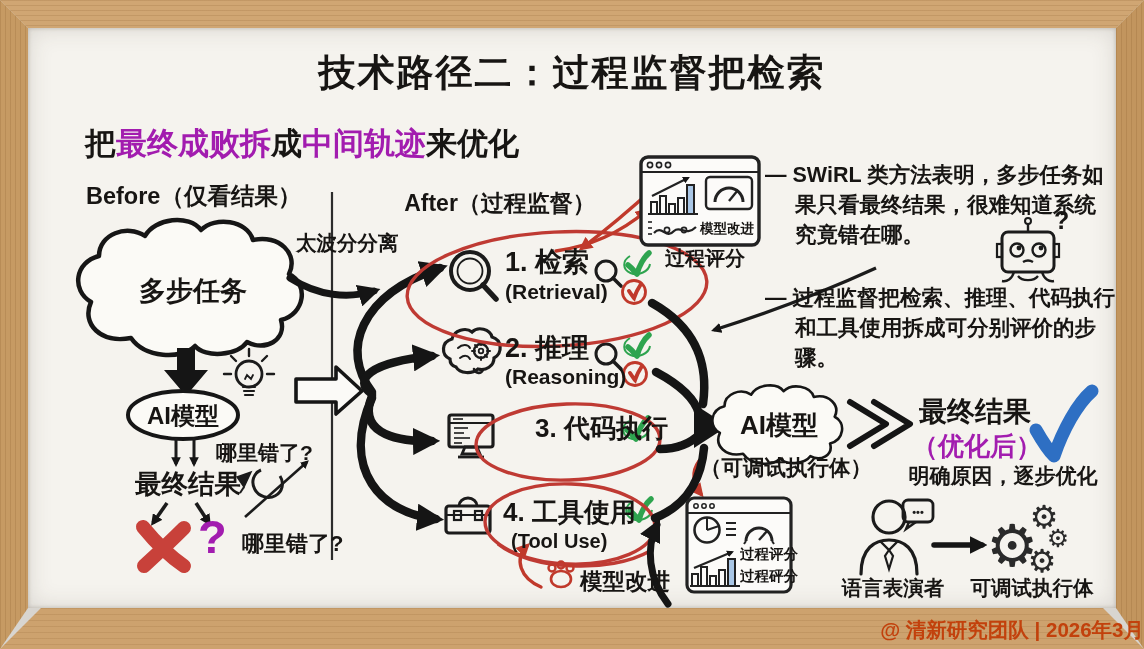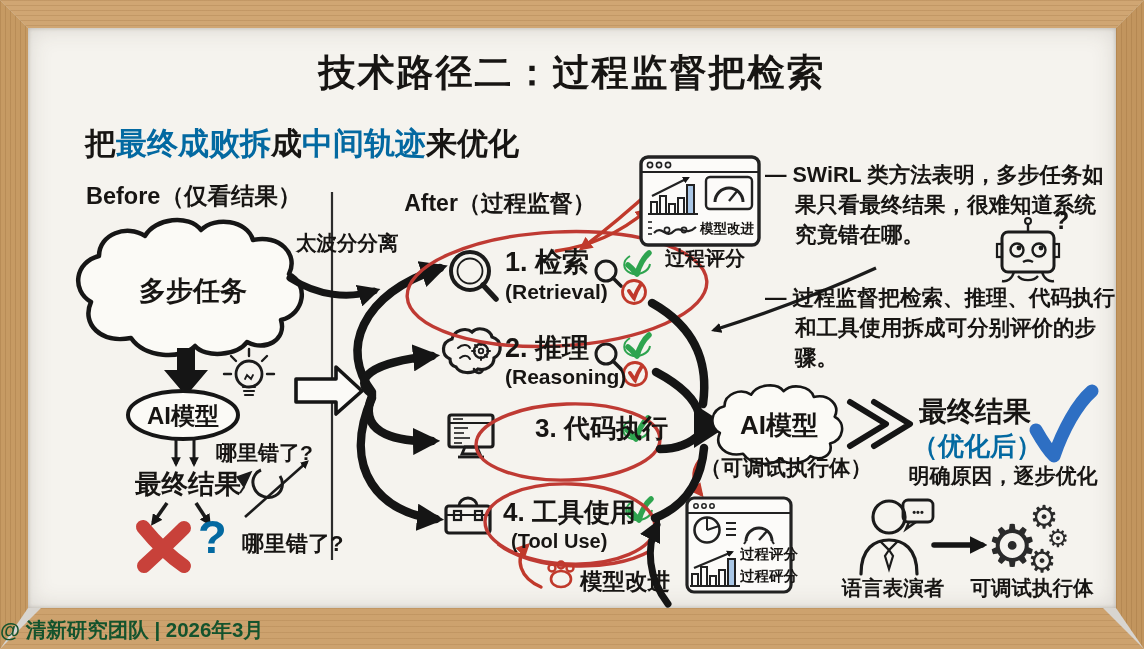--- a/index.html
+++ b/index.html
@@ -7,23 +7,23 @@
   
   .wood{position:absolute;z-index:5;}
   .wood-top{left:0;top:0;width:1144px;height:28px;background:#d0a673 repeating-linear-gradient(180deg,rgba(122,78,31,.16) 0 1px,rgba(0,0,0,0) 1px 5px);clip-path:polygon(0 0,100% 0,calc(100% - 28px) 100%,28px 100%);}
   .wood-bottom{left:0;bottom:0;width:1144px;height:41px;background:#cda26e repeating-linear-gradient(180deg,rgba(122,78,31,.14) 0 1px,rgba(0,0,0,0) 1px 6px);clip-path:polygon(41px 0,calc(100% - 41px) 0,100% 100%,0 100%);}
   .wood-left{left:0;top:0;width:28px;height:649px;background:#c69a63 repeating-linear-gradient(90deg,rgba(122,78,31,.18) 0 1px,rgba(0,0,0,0) 1px 5px);clip-path:polygon(0 0,100% 28px,100% calc(100% - 41px),0 100%);}
   .wood-right{right:0;top:0;width:28px;height:649px;background:#c2955e repeating-linear-gradient(90deg,rgba(122,78,31,.18) 0 1px,rgba(0,0,0,0) 1px 5px);clip-path:polygon(100% 0,0 28px,0 calc(100% - 41px),100% 100%);}
   .board{position:absolute;left:28px;top:28px;right:28px;bottom:41px;background:#f5f3ee;box-shadow:inset 0 0 24px rgba(70,58,44,.16),inset 0 0 4px rgba(70,58,44,.28);z-index:1;}
   svg.draw{position:absolute;left:0;top:0;z-index:2;}
   .t{position:absolute;z-index:3;color:#171513;white-space:nowrap;line-height:1.15;}
   .ctr{text-align:center;}
-  .blu{color:#0369a1;}
+  .blu{color:#a21caf;}
   .para{white-space:normal;line-height:1.40;padding-left:30px;text-indent:-30px;}
-  .footer{position:absolute;left:0;right:0;top:616px;text-align:left;z-index:6;color:#14532d;font-size:20.5px;font-weight:800;}
+  .footer{position:absolute;left:0;right:0;top:616px;text-align:right;z-index:6;color:#c2410c;font-size:20.5px;font-weight:800;}
 </style>
 </head>
 <body>
 
 <div id="stage">
   <div class="board"></div>
 
   <svg class="draw" width="1144" height="649" viewBox="0 0 1144 649">
     <defs>
       <marker id="mb" viewBox="0 0 10 10" refX="7" refY="5" markerWidth="3.2" markerHeight="3.2" orient="auto">

